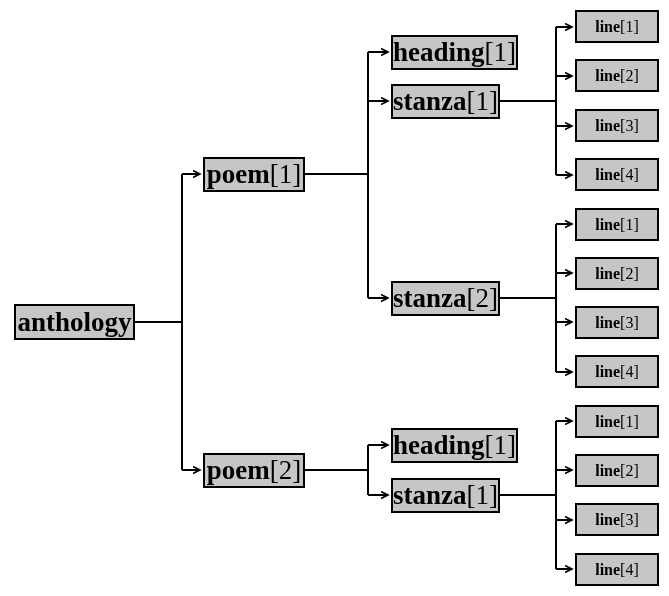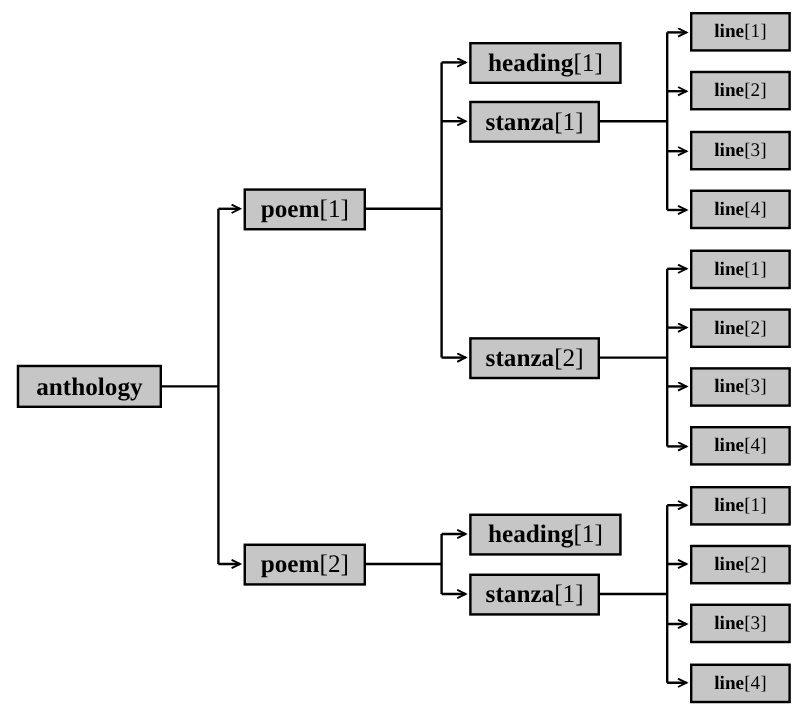--- a/index.html
+++ b/index.html
@@ -13,21 +13,21 @@
   svg.wires{position:absolute;left:0;top:0;width:669px;height:596px;}
   .node{
     position:absolute;
     box-sizing:border-box;
     background:#c6c6c6;
     border:2px solid #000000;
     display:flex;
     align-items:center;
     justify-content:center;
     white-space:nowrap;
-    font-size:21px;
+    font-size:27px;
     color:#000000;
     line-height:1;
   }
   .node .nm{font-weight:700;}
   .node .idx{font-weight:400;}
   .node.small{font-size:16px;}
 </style>
 </head>
 <body>
 

